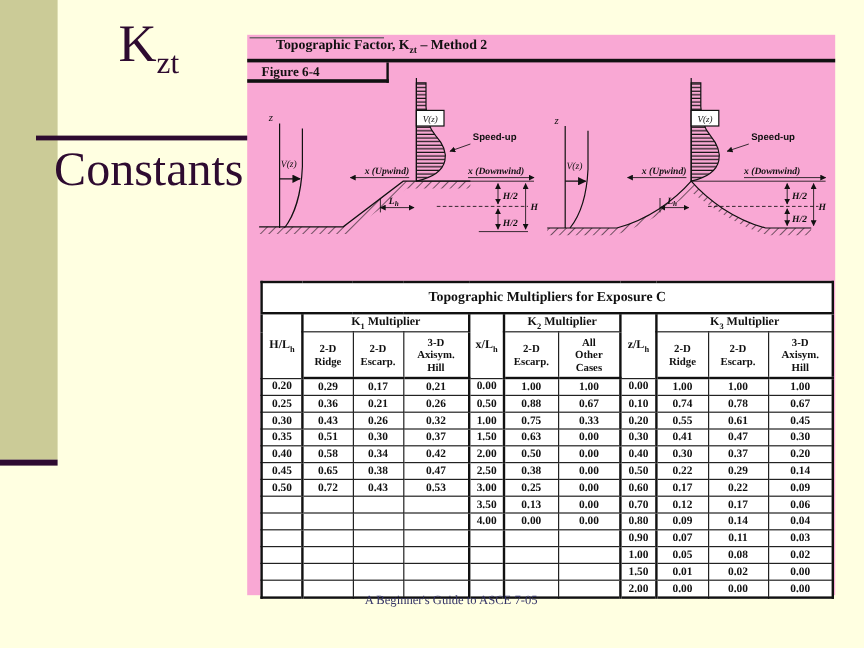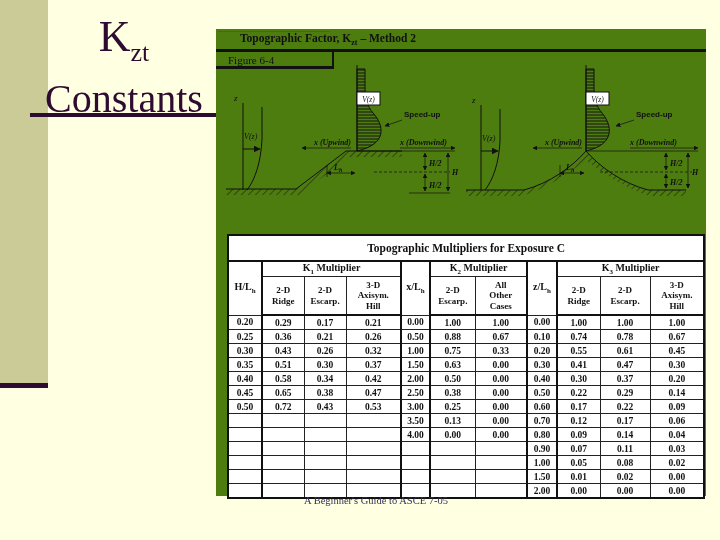--- a/index.html
+++ b/index.html
@@ -5,29 +5,29 @@
   html,body{margin:0;padding:0;}
   .slide{position:relative;width:720px;height:540px;background:#FFFFE1;overflow:hidden;
          font-family:"Liberation Serif",serif;}
   
   .sidebar{position:absolute;left:0;top:0;width:48px;height:383px;background:#CBCB97;}
   .sidebar-endbar{position:absolute;left:0;top:383px;width:48px;height:5px;background:#2E0B30;}
   
   .title-block{position:absolute;left:26px;top:12px;width:196px;text-align:center;color:#2E0B30;}
   .title-line1{font-size:44px;line-height:50px;text-align:center;}
   .title-line1 sub{font-size:26px;}
-  .title-line2{font-size:40px;line-height:42px;}
+  .title-line2{font-size:40px;line-height:42px;margin-top:42px;}
   .title-underline{position:absolute;left:30px;top:113px;width:188px;height:4px;background:#2E0B30;}
   
-  .figure{position:absolute;left:216px;top:29px;width:490px;height:467px;background:#4d7c0f;color:#111;}
+  .figure{position:absolute;left:206px;top:29px;width:490px;height:467px;background:#f9a8d4;color:#111;}
   .fh-topline{position:absolute;left:2px;top:2px;width:112px;height:1px;background:#555;}
   .fh-title{position:absolute;left:24px;top:3px;font-size:11.5px;font-weight:bold;}
   .fh-thick{position:absolute;left:0;top:20px;width:490px;height:2.5px;background:#111;}
   .fh-figbox{position:absolute;left:0;top:22.5px;width:118px;height:17px;border-right:2px solid #111;
-             border-bottom:3px solid #111;font-size:11px;font-weight:normal;line-height:16px;padding-left:12px;box-sizing:border-box;}
+             border-bottom:3px solid #111;font-size:11px;font-weight:bold;line-height:16px;padding-left:12px;box-sizing:border-box;}
   .dg{position:absolute;top:34px;}
   .dg-left{left:8px;}
   .dg-right{left:244px;}
   .dg text{font-family:"Liberation Serif",serif;font-size:8px;fill:#111;}
   .dg .it{font-style:italic;}
   .dg .b{font-weight:bold;}
   .dg .z{font-size:9px;}
   .dg .su{font-family:"Liberation Sans",sans-serif;font-size:8px;font-weight:bold;}
   .dg line,.dg .ln{stroke:#111;stroke-width:1;fill:none;}
   .dg .thin{stroke-width:.7;}

